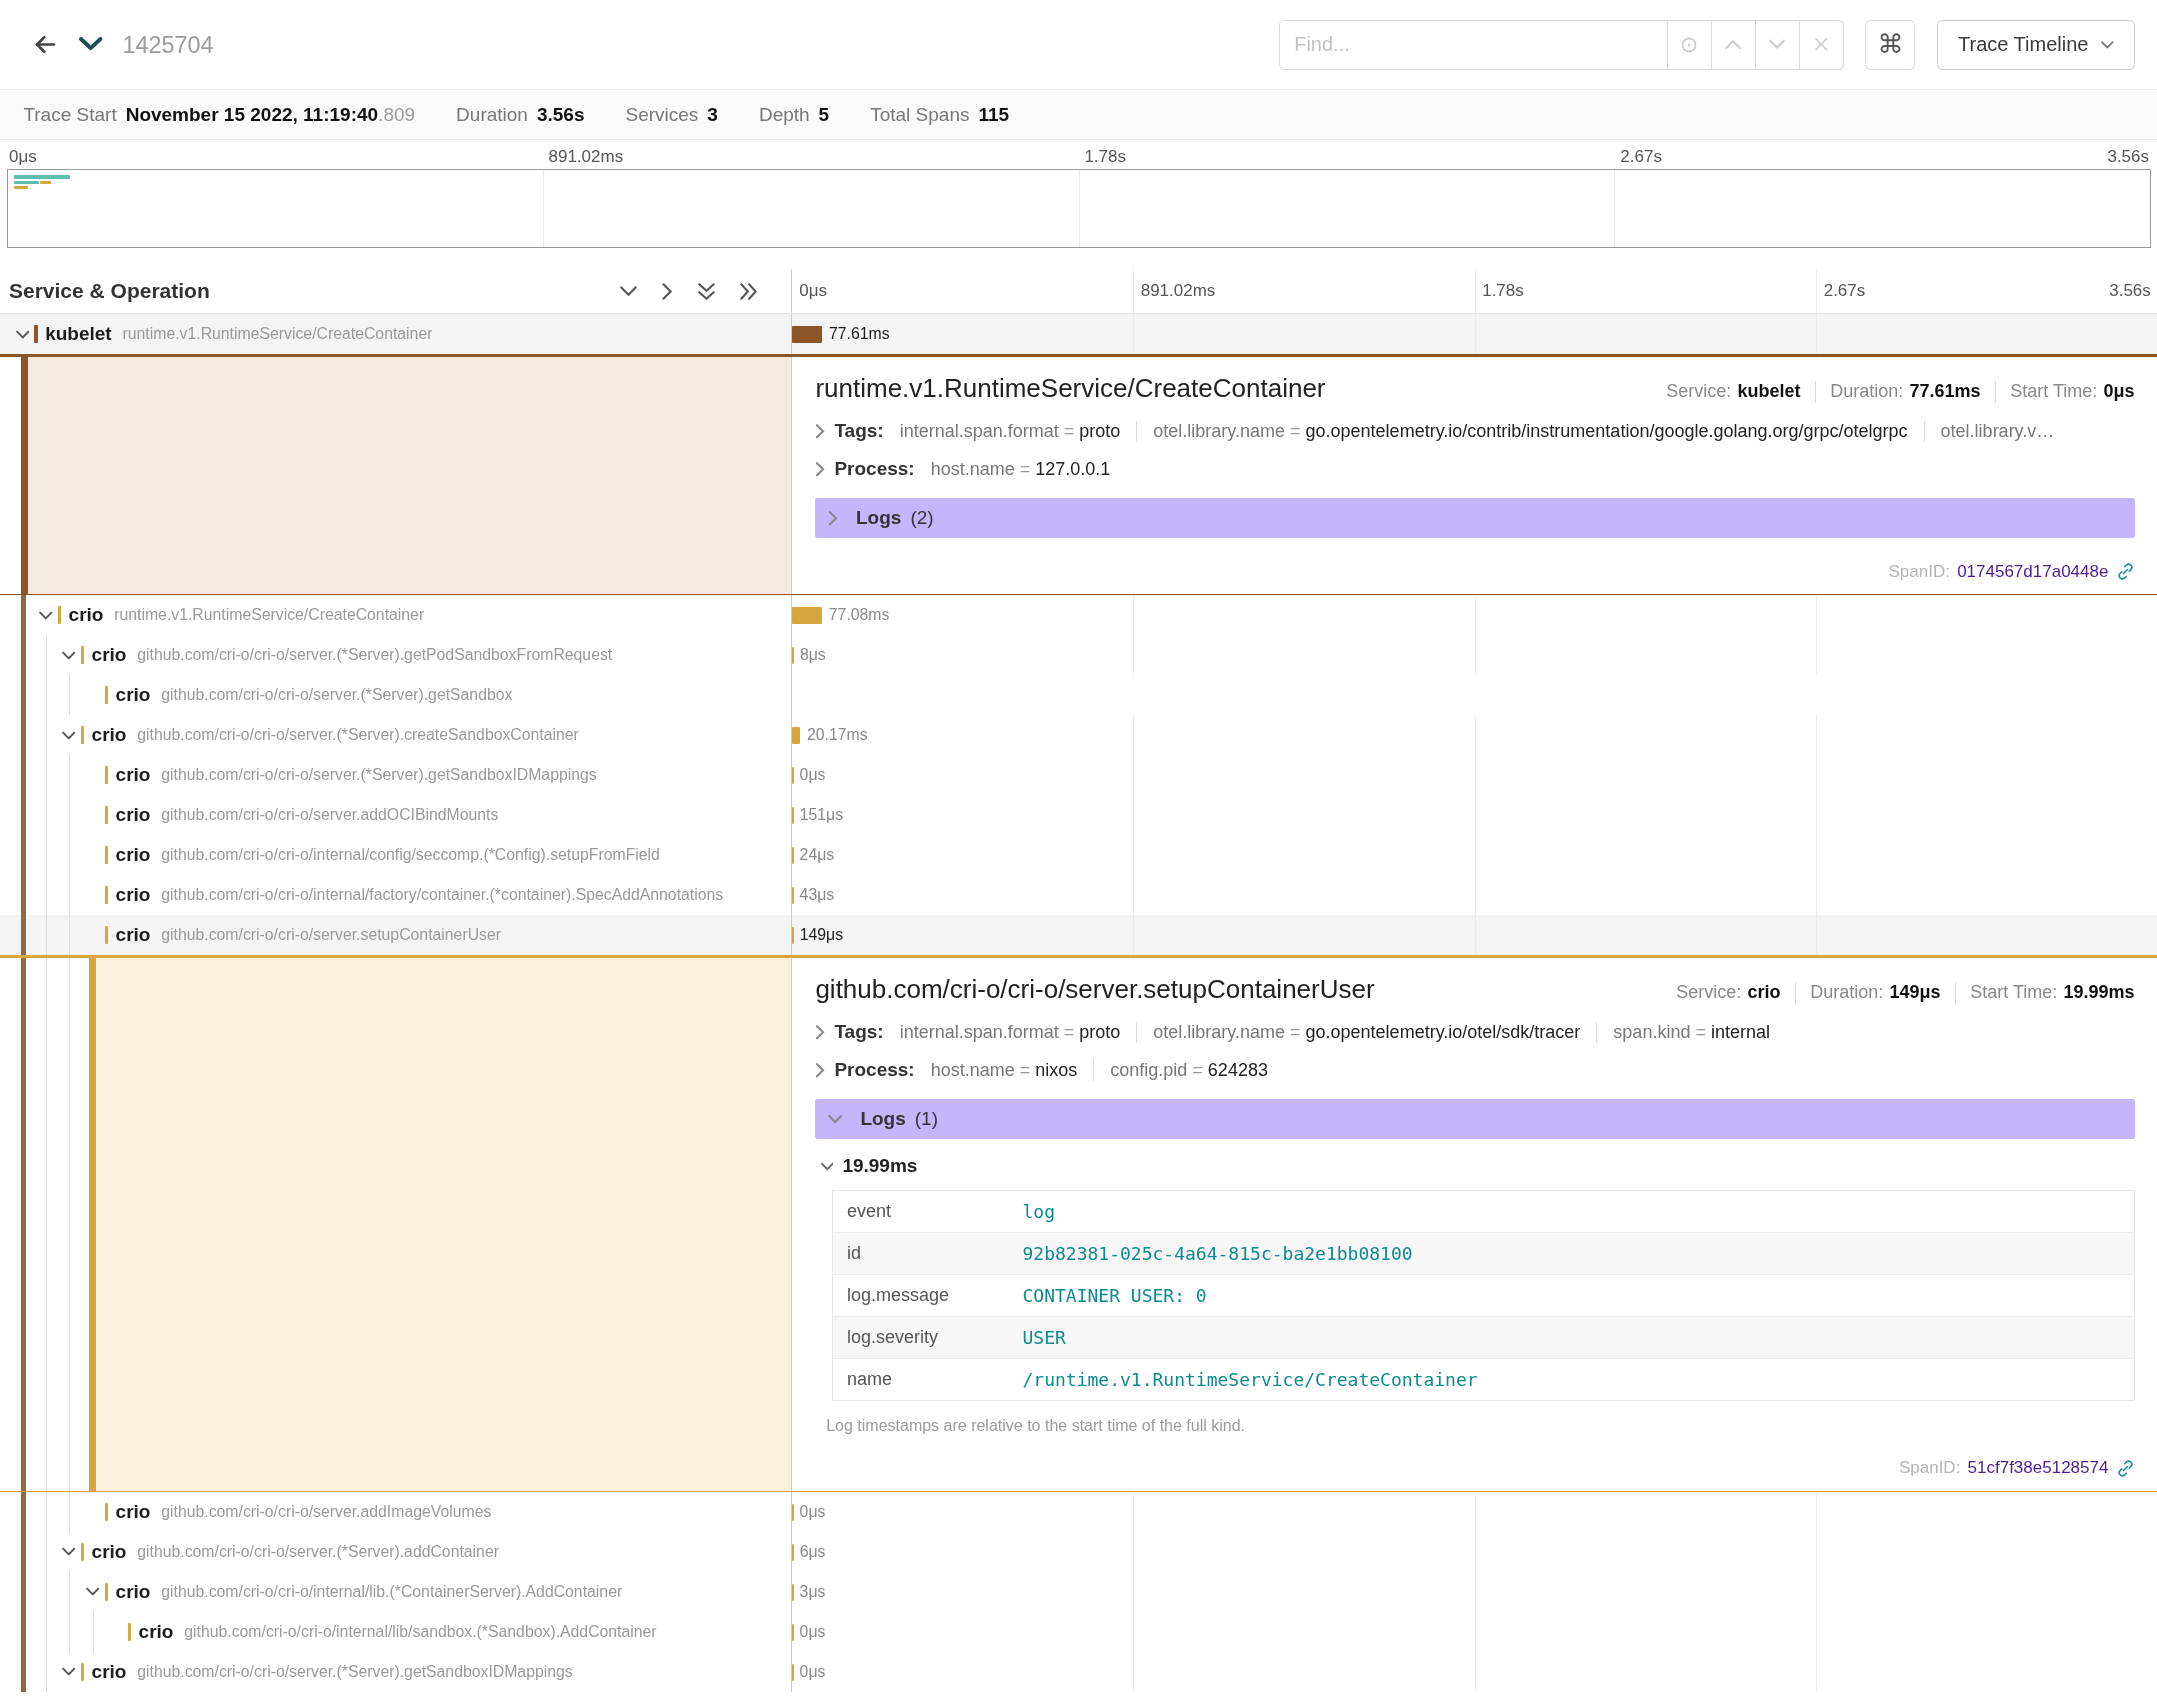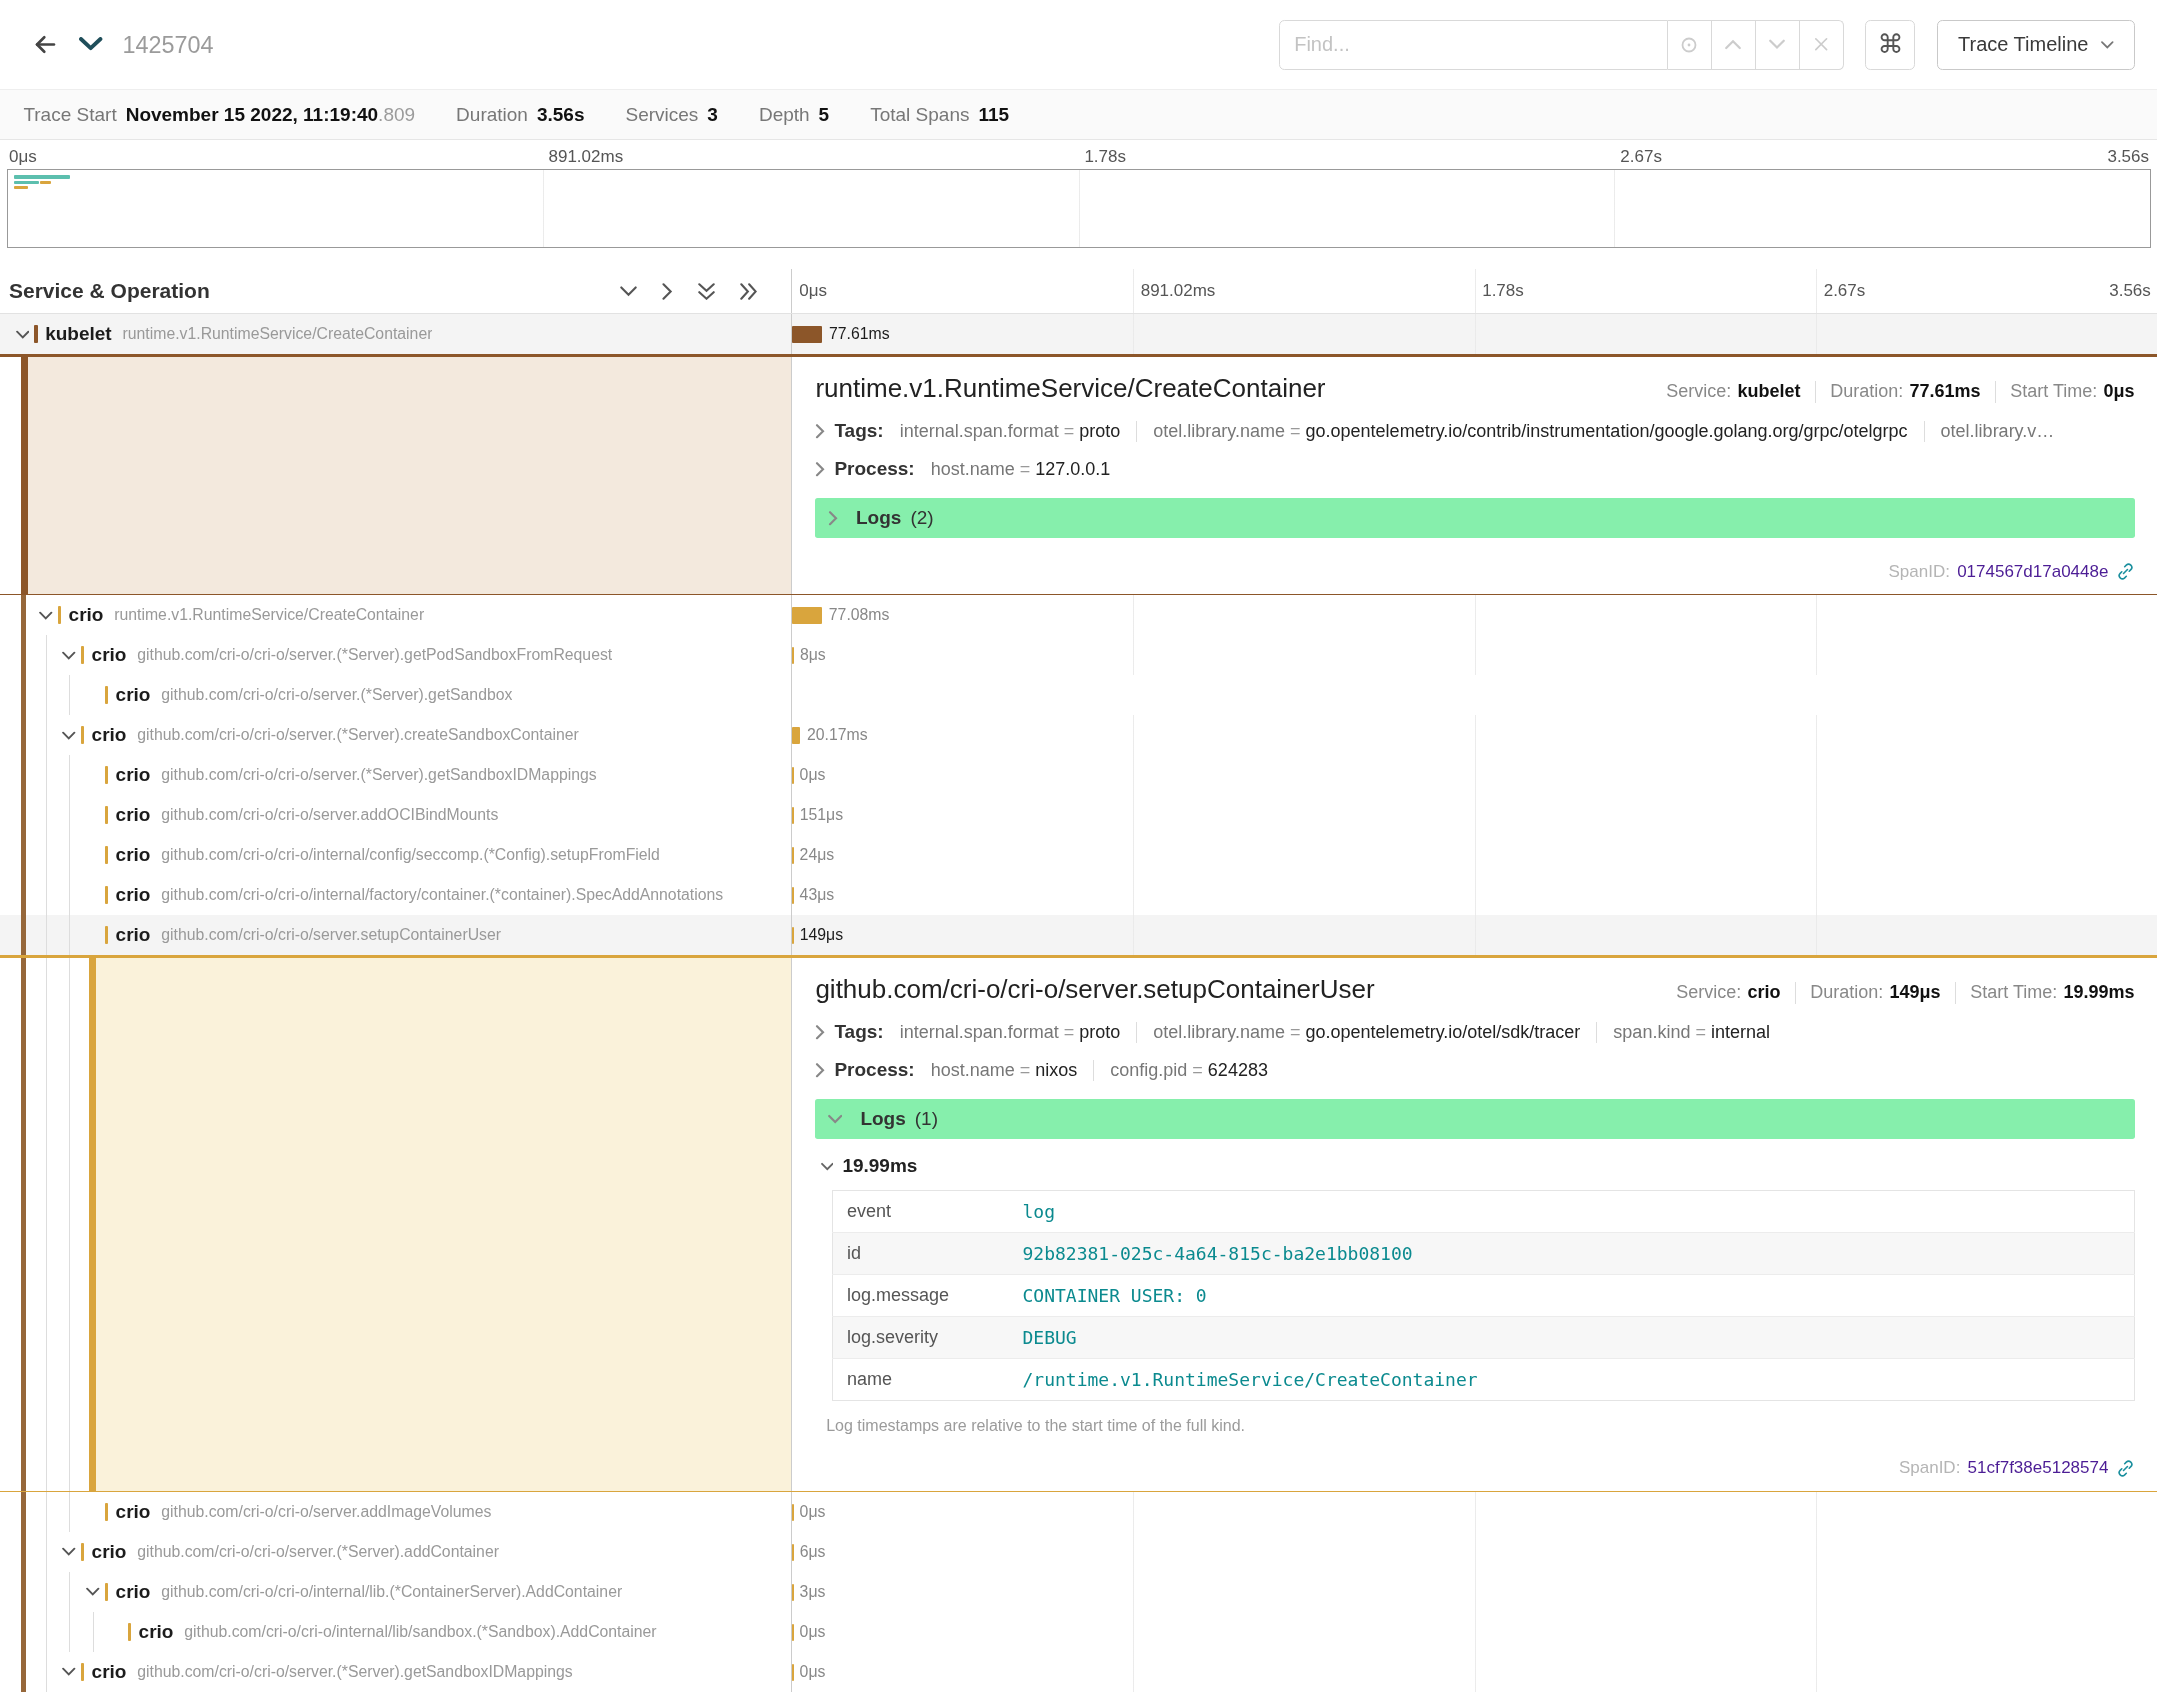--- a/index.html
+++ b/index.html
@@ -90,21 +90,21 @@
   .d-meta { font-size:18px; color:#888; display:flex; align-items:center; white-space:nowrap; }
   .d-meta b { color:#111; margin-left:6.3px; }
   .msep { width:0.9px; height:21.6px; background:#ddd; margin:0 14.4px; }
   .kv-line { display:flex; align-items:center; margin-top:16px; font-size:18px; overflow:hidden; white-space:nowrap; cursor:pointer; }
   .kv-chev { color:#888; margin-right:9px; display:inline-flex; flex:none; }
   .kv-title { font-weight:bold; font-size:19px; color:#333; margin-right:16px; }
   .kv-items { display:flex; align-items:center; overflow:hidden; }
   .kv { display:flex; white-space:nowrap; }
   .kv + .kv { border-left:0.9px solid #ddd; padding-left:16px; margin-left:16px; }
   .kv .k { color:#777; } .kv .eq { color:#999; white-space:pre; } .kv .v { color:#222; }
-  .logs-bar { margin-top:18px; height:40px; background:#86efac; border-radius:2.7px; display:flex; align-items:center; padding:0 12.6px; gap:9px; cursor:pointer; }
+  .logs-bar { margin-top:18px; height:40px; background:#c4b5fd; border-radius:2.7px; display:flex; align-items:center; padding:0 12.6px; gap:9px; cursor:pointer; }
   .logs-bar .kv-title { margin-right:0; }
   .logs-count { font-size:19px; color:#333; }
   .spanid { margin-top:23.4px; display:flex; justify-content:flex-end; align-items:center; gap:7.2px; font-size:17px; }
   .sidl { color:#b5b5b5; } .sid { color:#4c1d95; }
   .linkicon { display:inline-flex; cursor:pointer; }
 
   
   .log-entry { margin:16px 0 0 5.4px; }
   .le-head { display:flex; align-items:center; gap:9px; font-size:19px; font-weight:bold; color:#222; cursor:pointer; }
   .le-head .kv-chev { margin-right:0; color:#666; }
@@ -593,21 +593,21 @@
               <tr>
                 <td class="lk">id</td>
                 <td class="lv">92b82381-025c-4a64-815c-ba2e1bb08100</td>
               </tr>
               <tr>
                 <td class="lk">log.message</td>
                 <td class="lv">CONTAINER USER: 0</td>
               </tr>
               <tr>
                 <td class="lk">log.severity</td>
-                <td class="lv">DEBUG</td>
+                <td class="lv">USER</td>
               </tr>
               <tr>
                 <td class="lk">name</td>
                 <td class="lv">/runtime.v1.RuntimeService/CreateContainer</td>
               </tr>
             </tbody>
         </table>
         <div class="log-note">Log timestamps are relative to the start time of the full kind.</div>
       </div>
       <div class="spanid">

